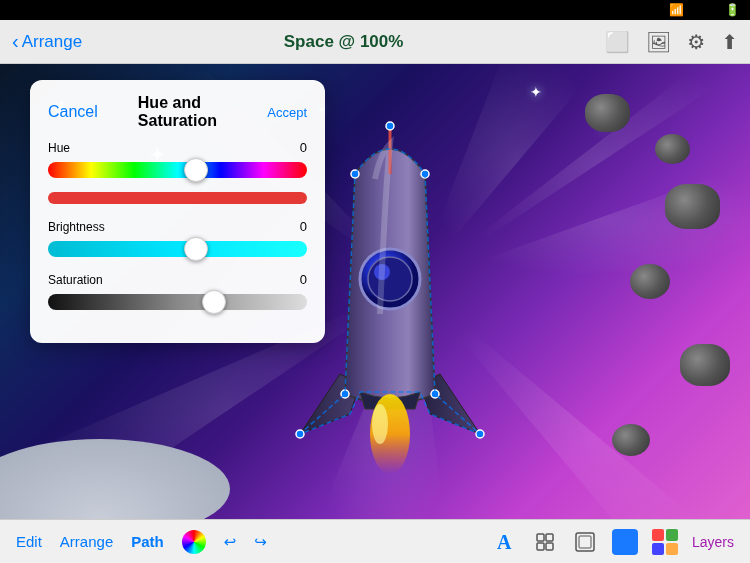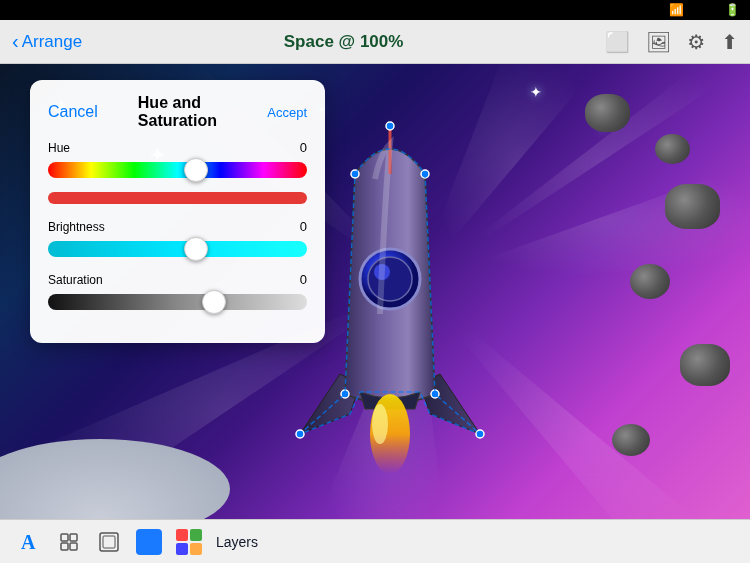--- a/index.html
+++ b/index.html
@@ -433,20 +433,28 @@
     </div>
     <div class="slider-track-container">
       <div class="slider-track bright-track">
         <div class="slider-thumb" style="left:64%;"></div>
       </div>
     </div>
   </div>
 </div>
 
 <div id="bottom-toolbar">
+  <div class="toolbar-left">
+    <span style="font-size:15px;color:#007AFF;">Edit</span>
+    <span style="font-size:15px;color:#007AFF;">Arrange</span>
+    <span style="font-size:15px;color:#007AFF;font-weight:600;">Path</span>
+    <div class="color-wheel-icon"></div>
+    <span class="undo-icon">↩</span>
+    <span class="redo-icon">↪</span>
+  </div>
   <div class="toolbar-right">
 
     <div class="toolbar-icon-blue">
       <svg width="22" height="22" viewBox="0 0 22 22">
         <text x="3" y="18" font-family="serif" font-size="20" fill="#007AFF" font-weight="bold">A</text>
       </svg>
     </div>
 
     <div class="toolbar-icon">
       <svg width="22" height="22" viewBox="0 0 22 22">
@@ -466,15 +474,15 @@
 
     <div class="blue-square"></div>
 
     <div class="mosaic-icon">
       <div style="background:#f44;"></div>
       <div style="background:#4a4;"></div>
       <div style="background:#44f;"></div>
       <div style="background:#fa4;"></div>
     </div>
 
-    <span style="font-size:14px;color:#0f172a;">Layers</span>
+    <span style="font-size:14px;color:#a21caf;">Layers</span>
   </div>
 </div>
 
 </body></html>

